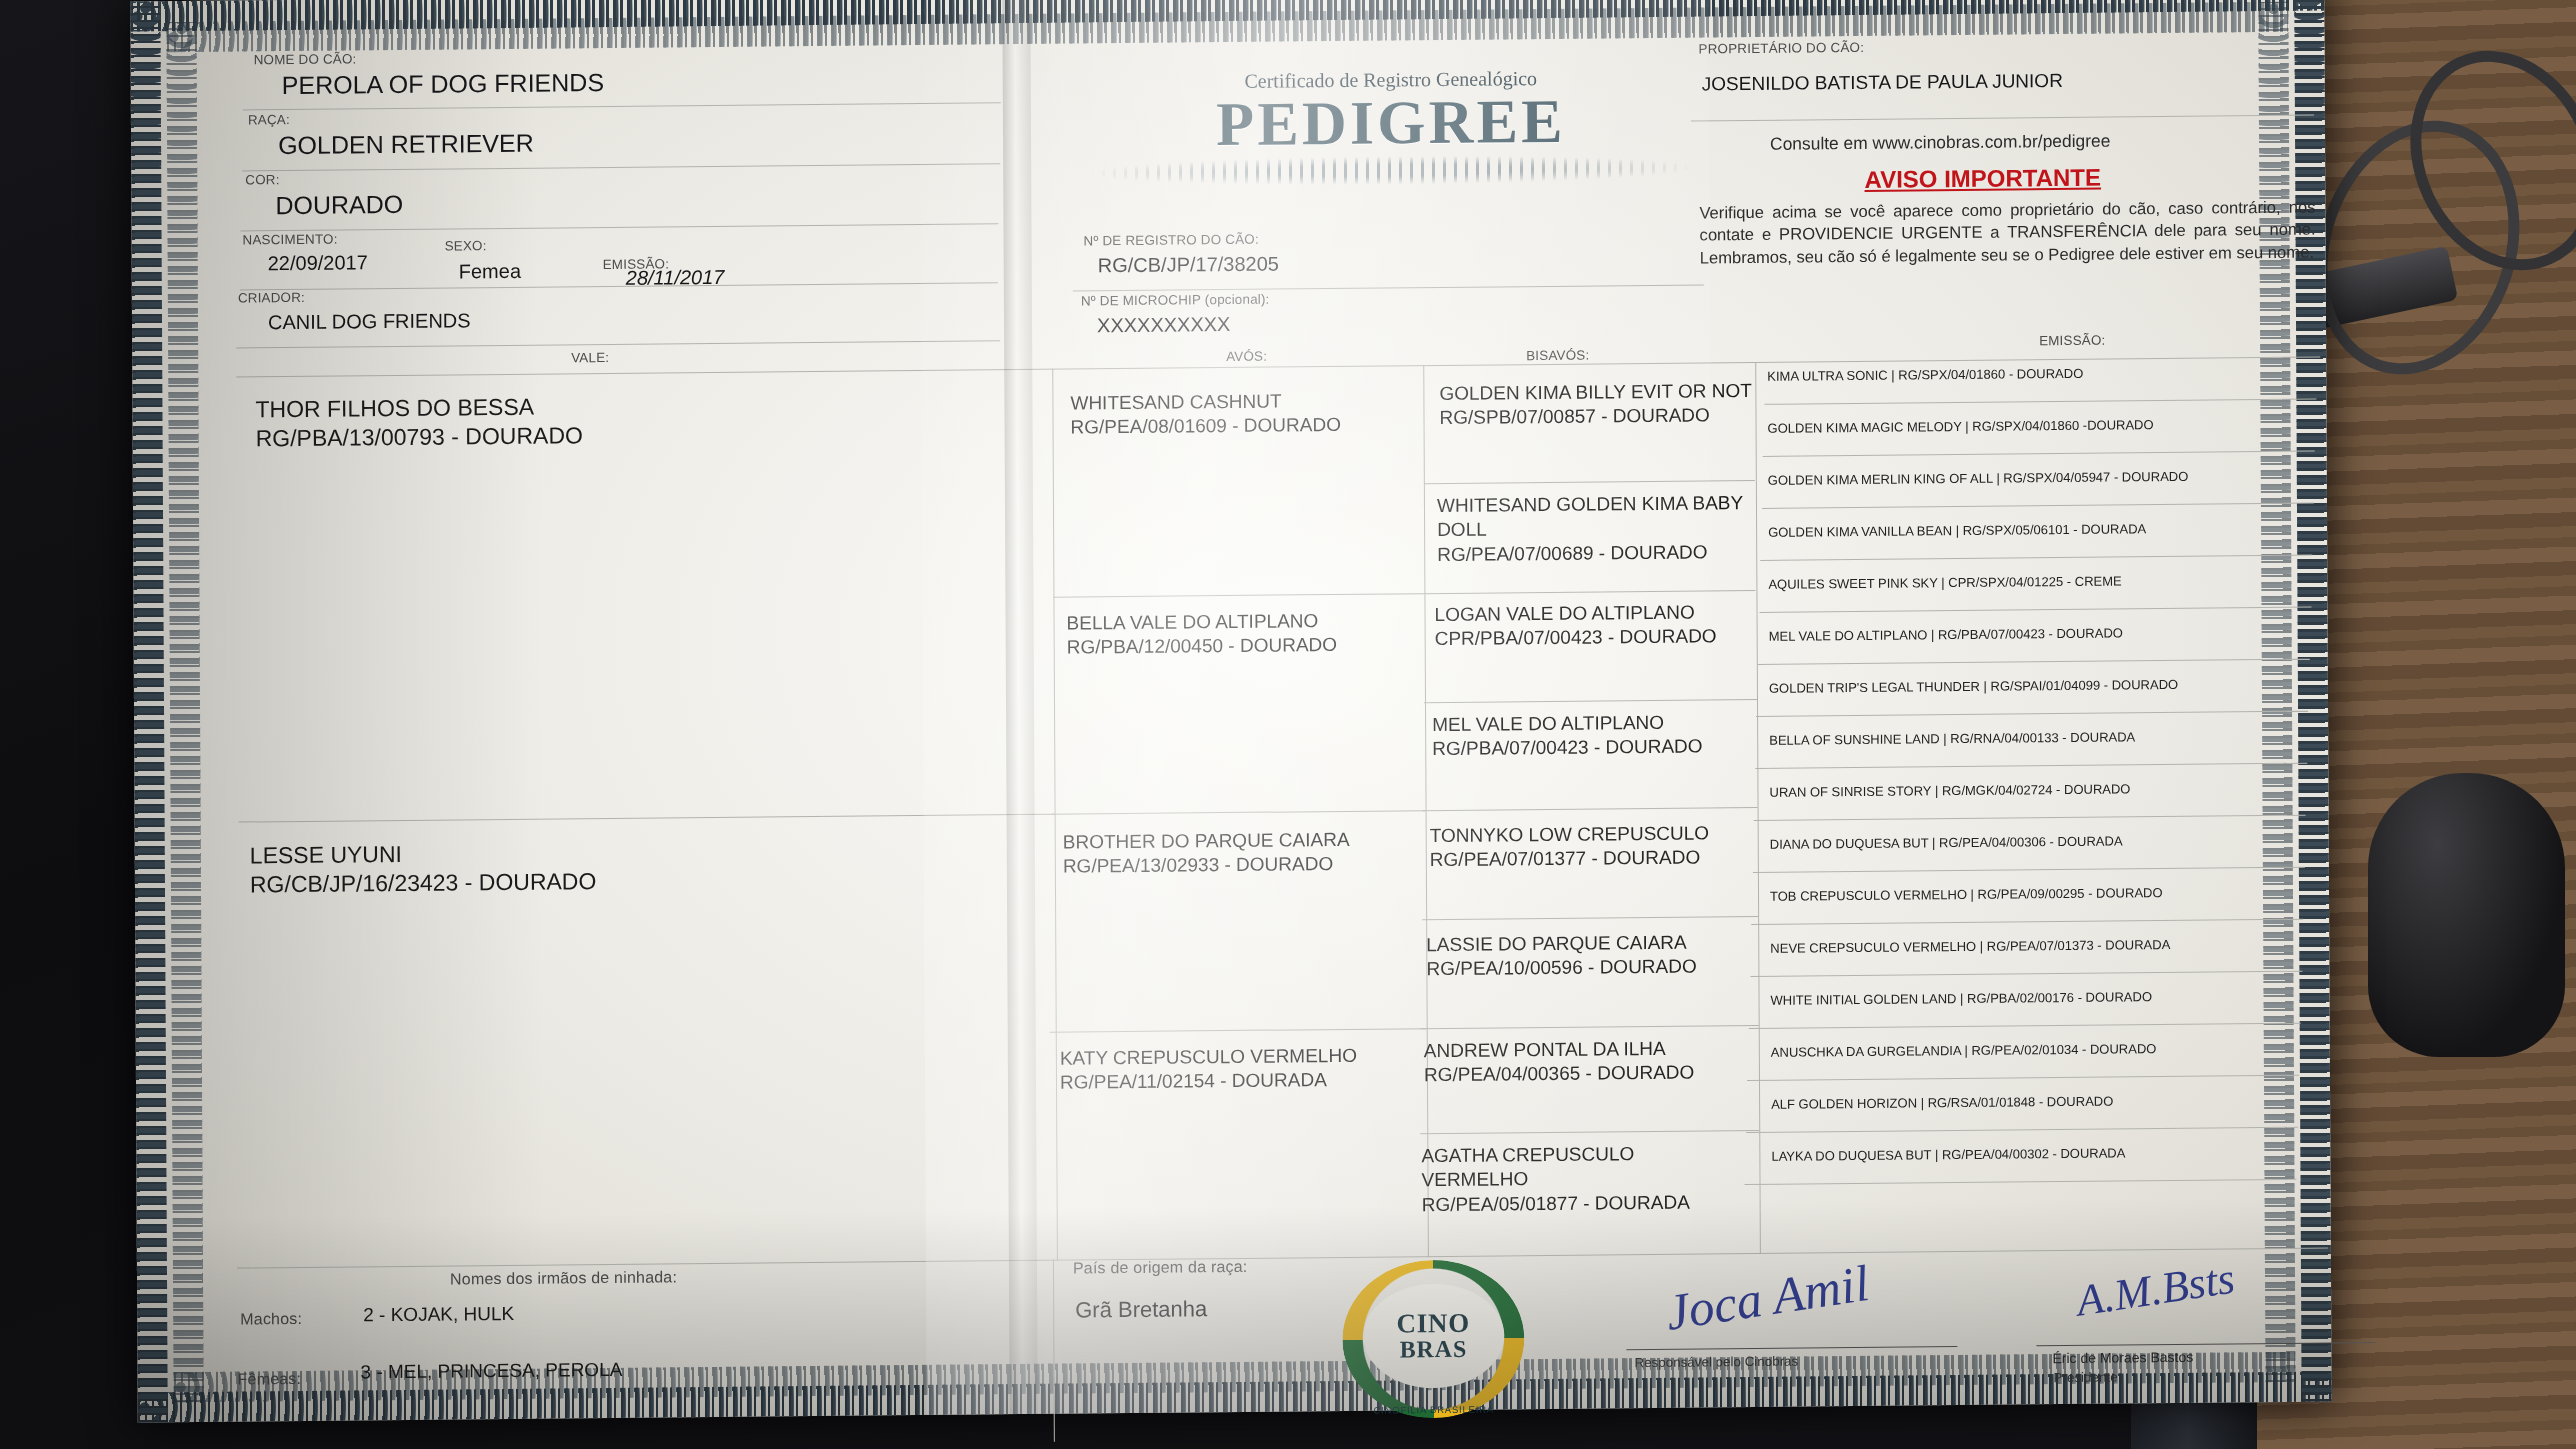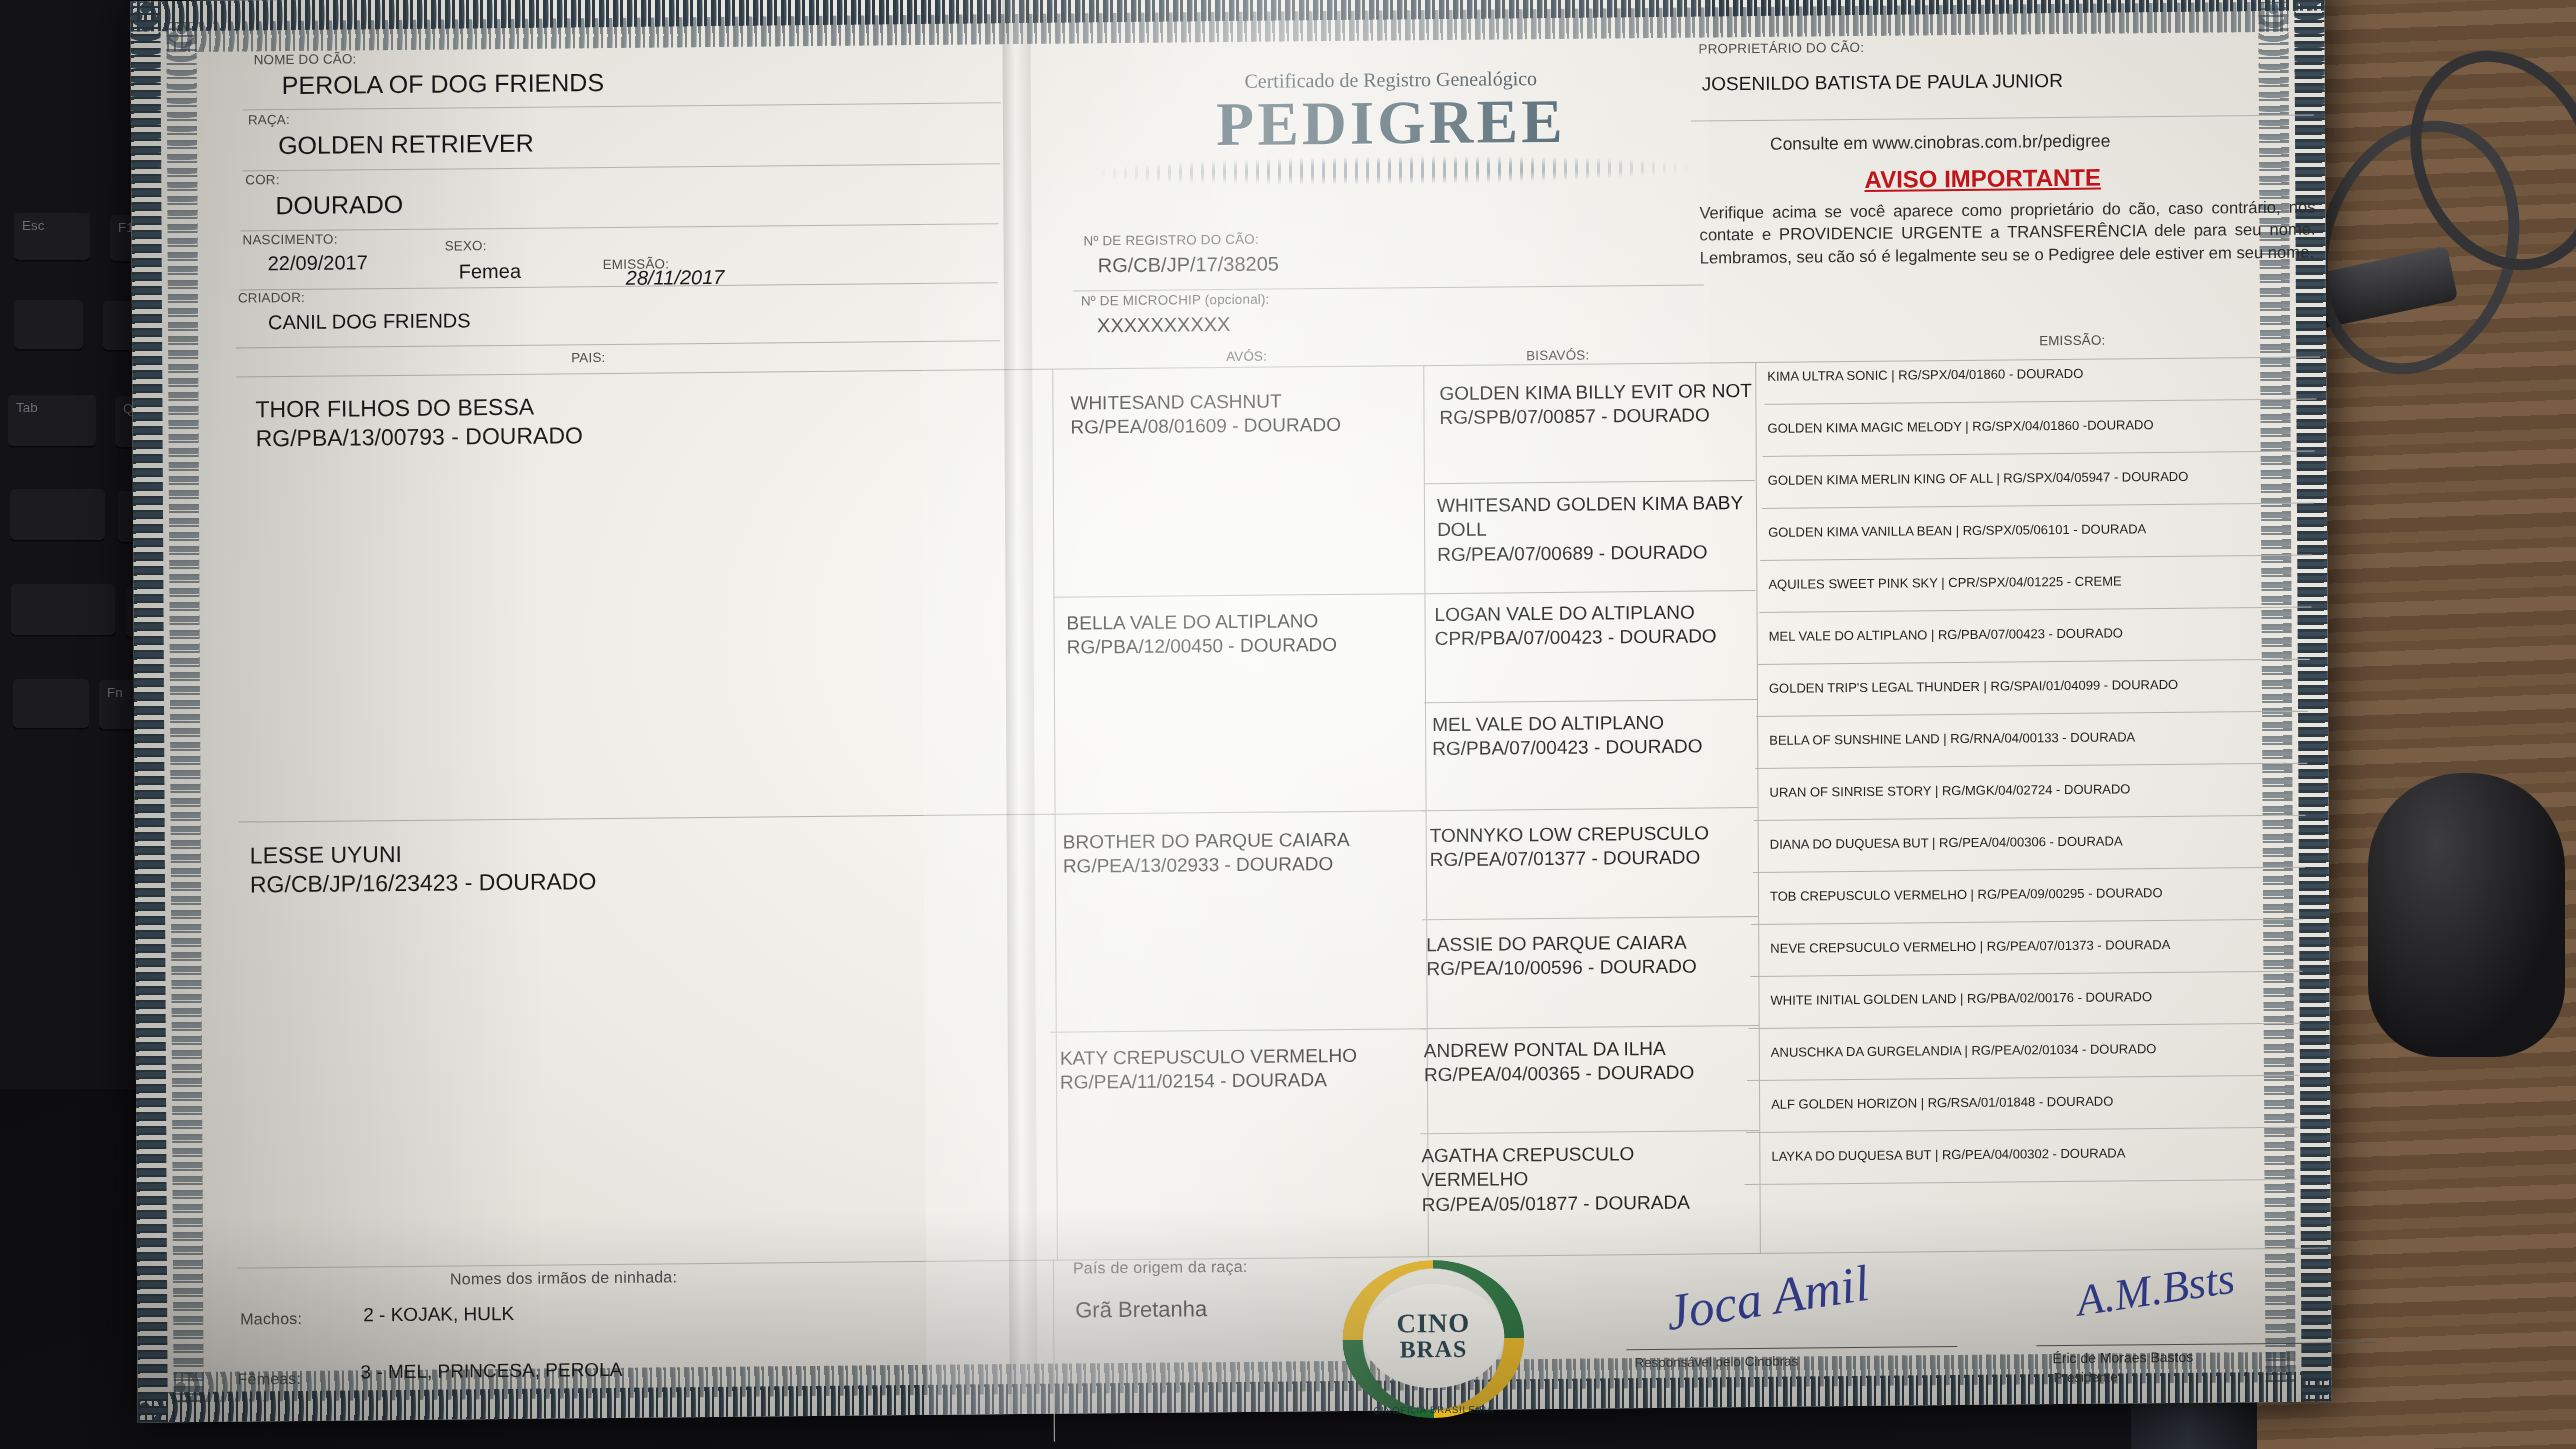--- a/index.html
+++ b/index.html
@@ -86,44 +86,20 @@
 </style>
 </head>
 <body>
 
 <div class="scene">
 
   <div class="laptop-body"></div>
   <div class="desk-wood"></div>
   <div class="trim"></div>
 
-  <div class="kbd">
-    <div class="key" style="left:14px;top:213px;width:76px;height:47px;">
-        <span>Esc</span>
-      </div>
-    <div class="key" style="left:110px;top:215px;width:58px;height:46px;">
-        <span>F1</span>
-      </div>
-    <div class="key" style="left:14px;top:300px;width:69px;height:49px;"></div>
-    <div class="key" style="left:103px;top:301px;width:66px;height:49px;"></div>
-    <div class="key" style="left:8px;top:395px;width:88px;height:51px;">
-        <span>Tab</span>
-      </div>
-    <div class="key" style="left:115px;top:396px;width:66px;height:51px;">
-        <span>Q</span>
-      </div>
-    <div class="key" style="left:9.5px;top:489px;width:95px;height:51px;"></div>
-    <div class="key" style="left:118px;top:491px;width:63px;height:51px;"></div>
-    <div class="key" style="left:11px;top:584px;width:104px;height:51px;"></div>
-    <div class="key" style="left:126px;top:586px;width:62px;height:51px;"></div>
-    <div class="key" style="left:12.6px;top:679px;width:76px;height:49px;"></div>
-    <div class="key" style="left:99px;top:680px;width:69px;height:49px;">
-        <span>Fn</span>
-      </div>
-  </div>
 
   <div class="usb"></div>
   <div class="cable" style="left:2320px;top:118px;width:174px;height:237px;border-color:#3c3c3e;transform:rotate(18deg);"></div>
   <div class="cable" style="left:2415px;top:47px;width:158px;height:205px;border-color:#333335;transform:rotate(-25deg);"></div>
   <div class="mouse"></div>
 
   <div class="paper">
 
     <div class="orn orn-h" style="left:0;top:0;width:100%;"></div>
     <div class="orn orn-h" style="left:0;bottom:0;width:100%;"></div>
@@ -172,21 +148,21 @@
       <div class="lbl" style="position:absolute;left:873px;top:249px;">Nº DE MICROCHIP (opcional):</div>
       <div class="val val-sm" style="position:absolute;left:889px;top:270px;">XXXXXXXXXX</div>
 
       <div class="lbl" style="position:absolute;left:1492px;top:3.2px;">PROPRIETÁRIO DO CÃO:</div>
       <div class="val val-sm" style="position:absolute;left:1495px;top:35px;font-size:19px;">JOSENILDO BATISTA DE PAULA JUNIOR</div>
       <div class="hr" style="left:1484px;top:82px;width:623px;"></div>
       <div style="position:absolute;left:1563px;top:96px;font-size:17.4px;color:#2b2b2b;">Consulte em www.cinobras.com.br/pedigree</div>
       <div class="aviso" style="position:absolute;left:1523px;top:129px;width:505px;">AVISO IMPORTANTE</div>
       <div class="notice" style="position:absolute;left:1492px;top:164px;width:616px;">Verifique acima se você aparece como proprietário do cão, caso contrário, nos contate e PROVIDENCIE URGENTE a TRANSFERÊNCIA dele para seu nome. Lembramos, seu cão só é legalmente seu se o Pedigree dele estiver em seu nome.</div>
 
-      <div class="lbl" style="position:absolute;left:363px;top:301px;">PAIS:</div>
+      <div class="lbl" style="position:absolute;left:363px;top:301px;">VALE:</div>
       <div class="lbl" style="position:absolute;left:1018px;top:306px;">AVÓS:</div>
       <div class="lbl" style="position:absolute;left:1318px;top:308px;">BISAVÓS:</div>
       <div class="lbl" style="position:absolute;left:1831px;top:298px;">EMISSÃO:</div>
 
       <div class="hr" style="left:28px;top:324px;width:2084px;"></div>
       <div class="vr" style="left:844px;top:324px;height:892px;"></div>
       <div class="vr" style="left:1215px;top:324px;height:892px;"></div>
       <div class="vr" style="left:1547px;top:324px;height:892px;"></div>
 
       <div style="position:absolute;left:47px;top:343px;">

